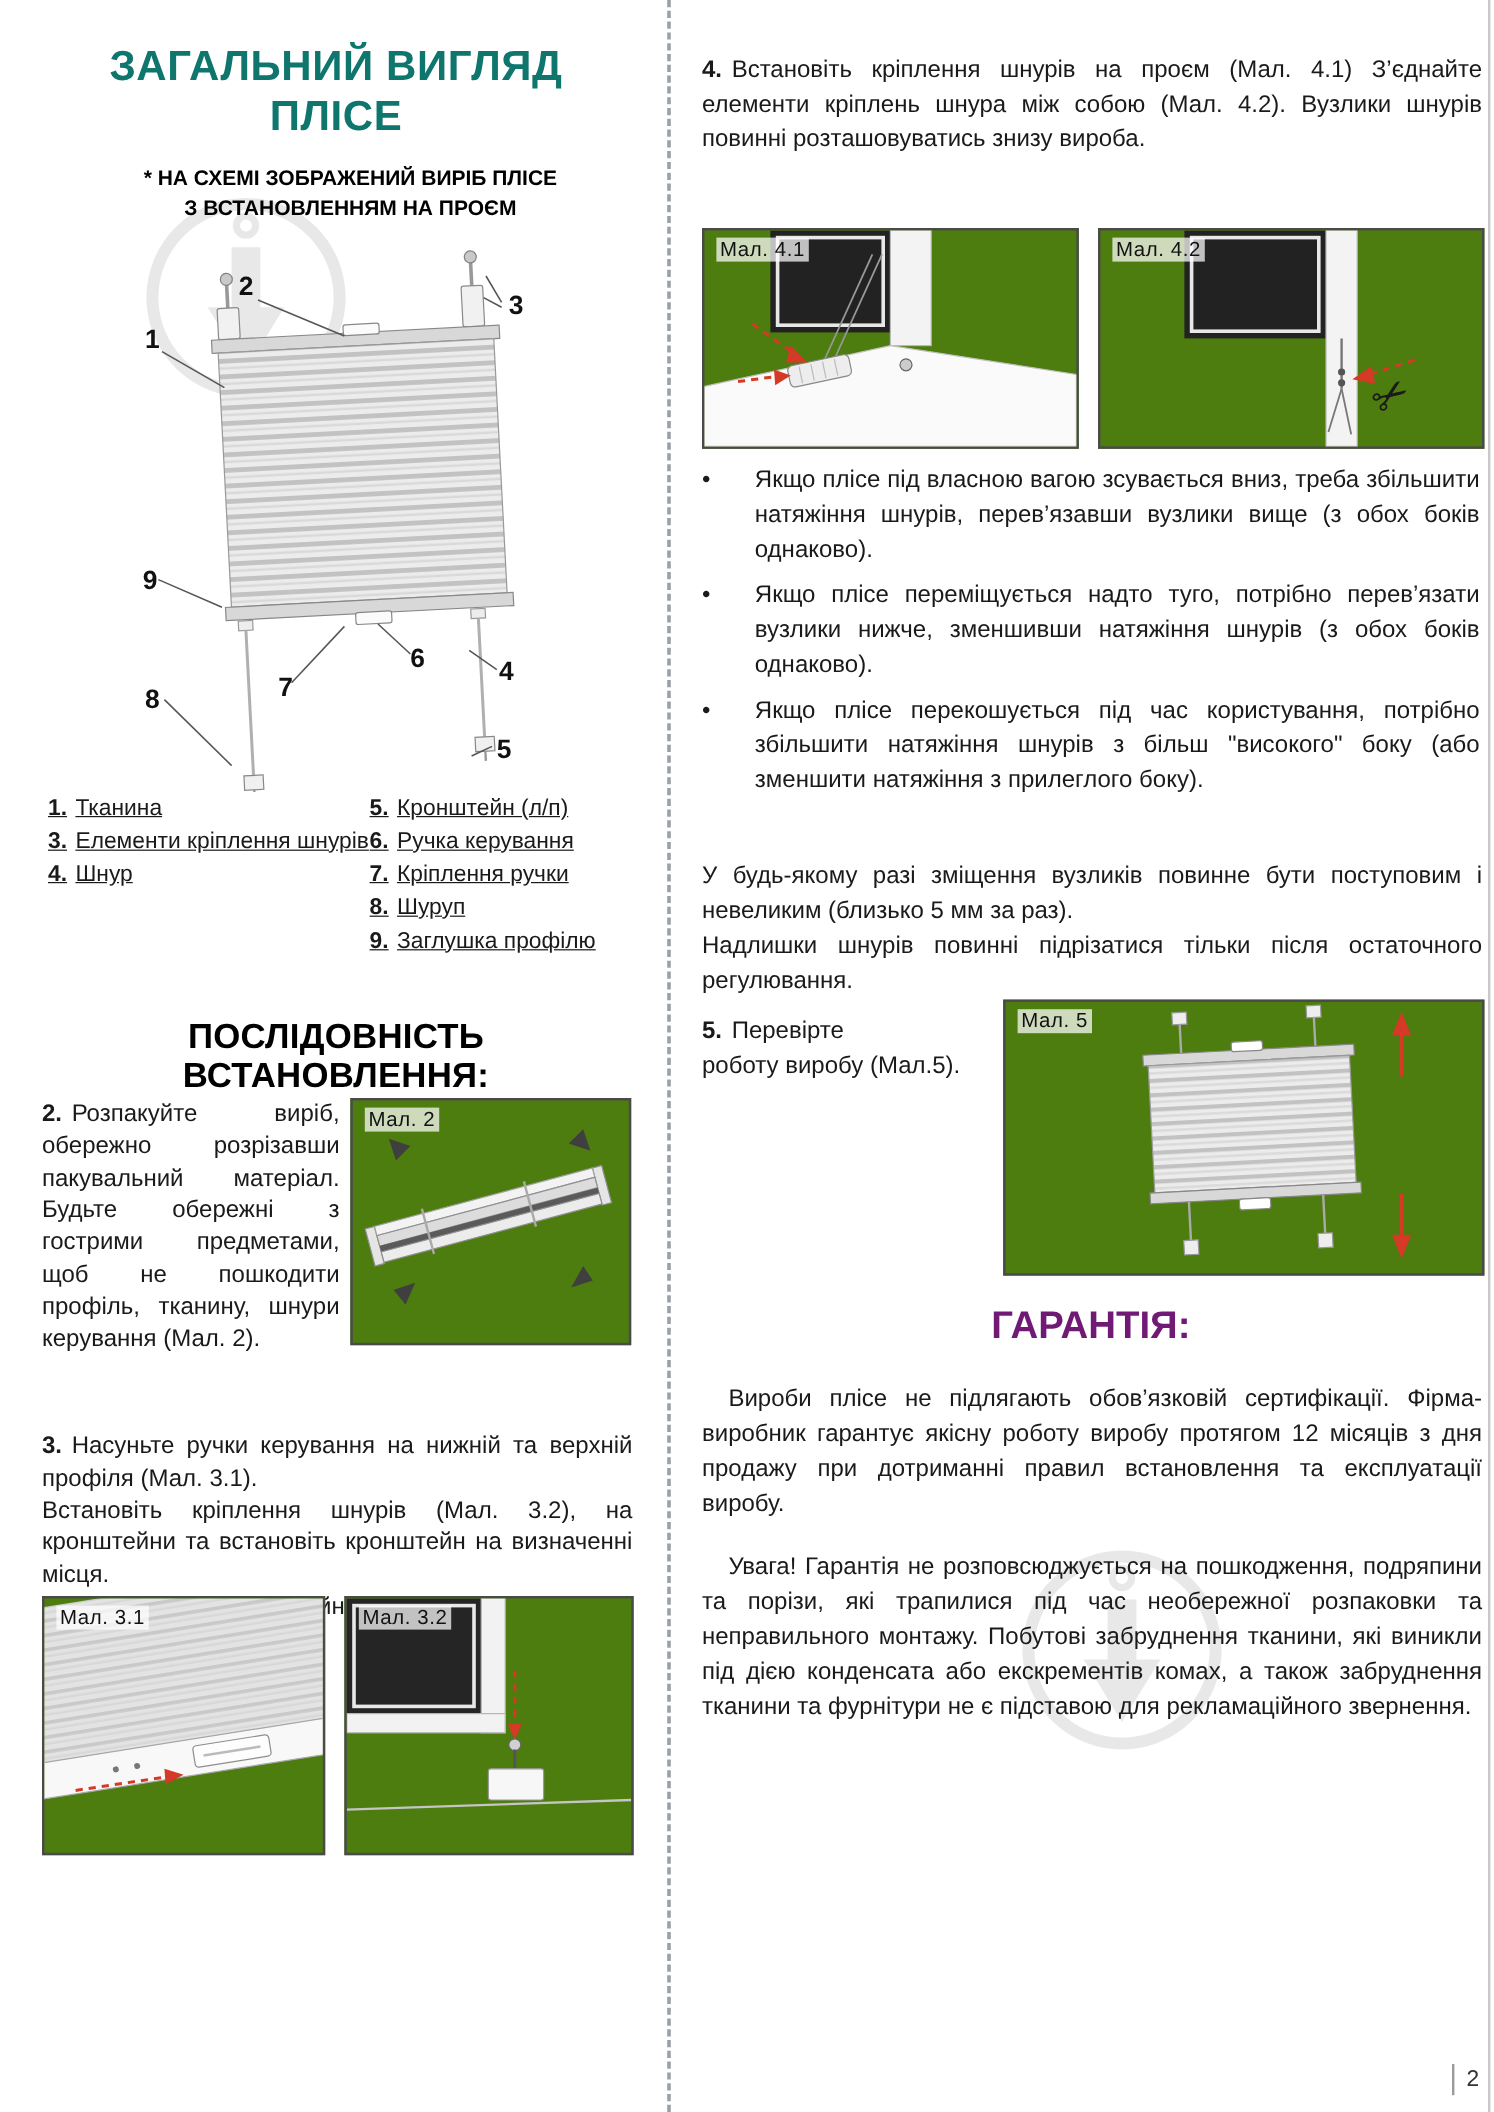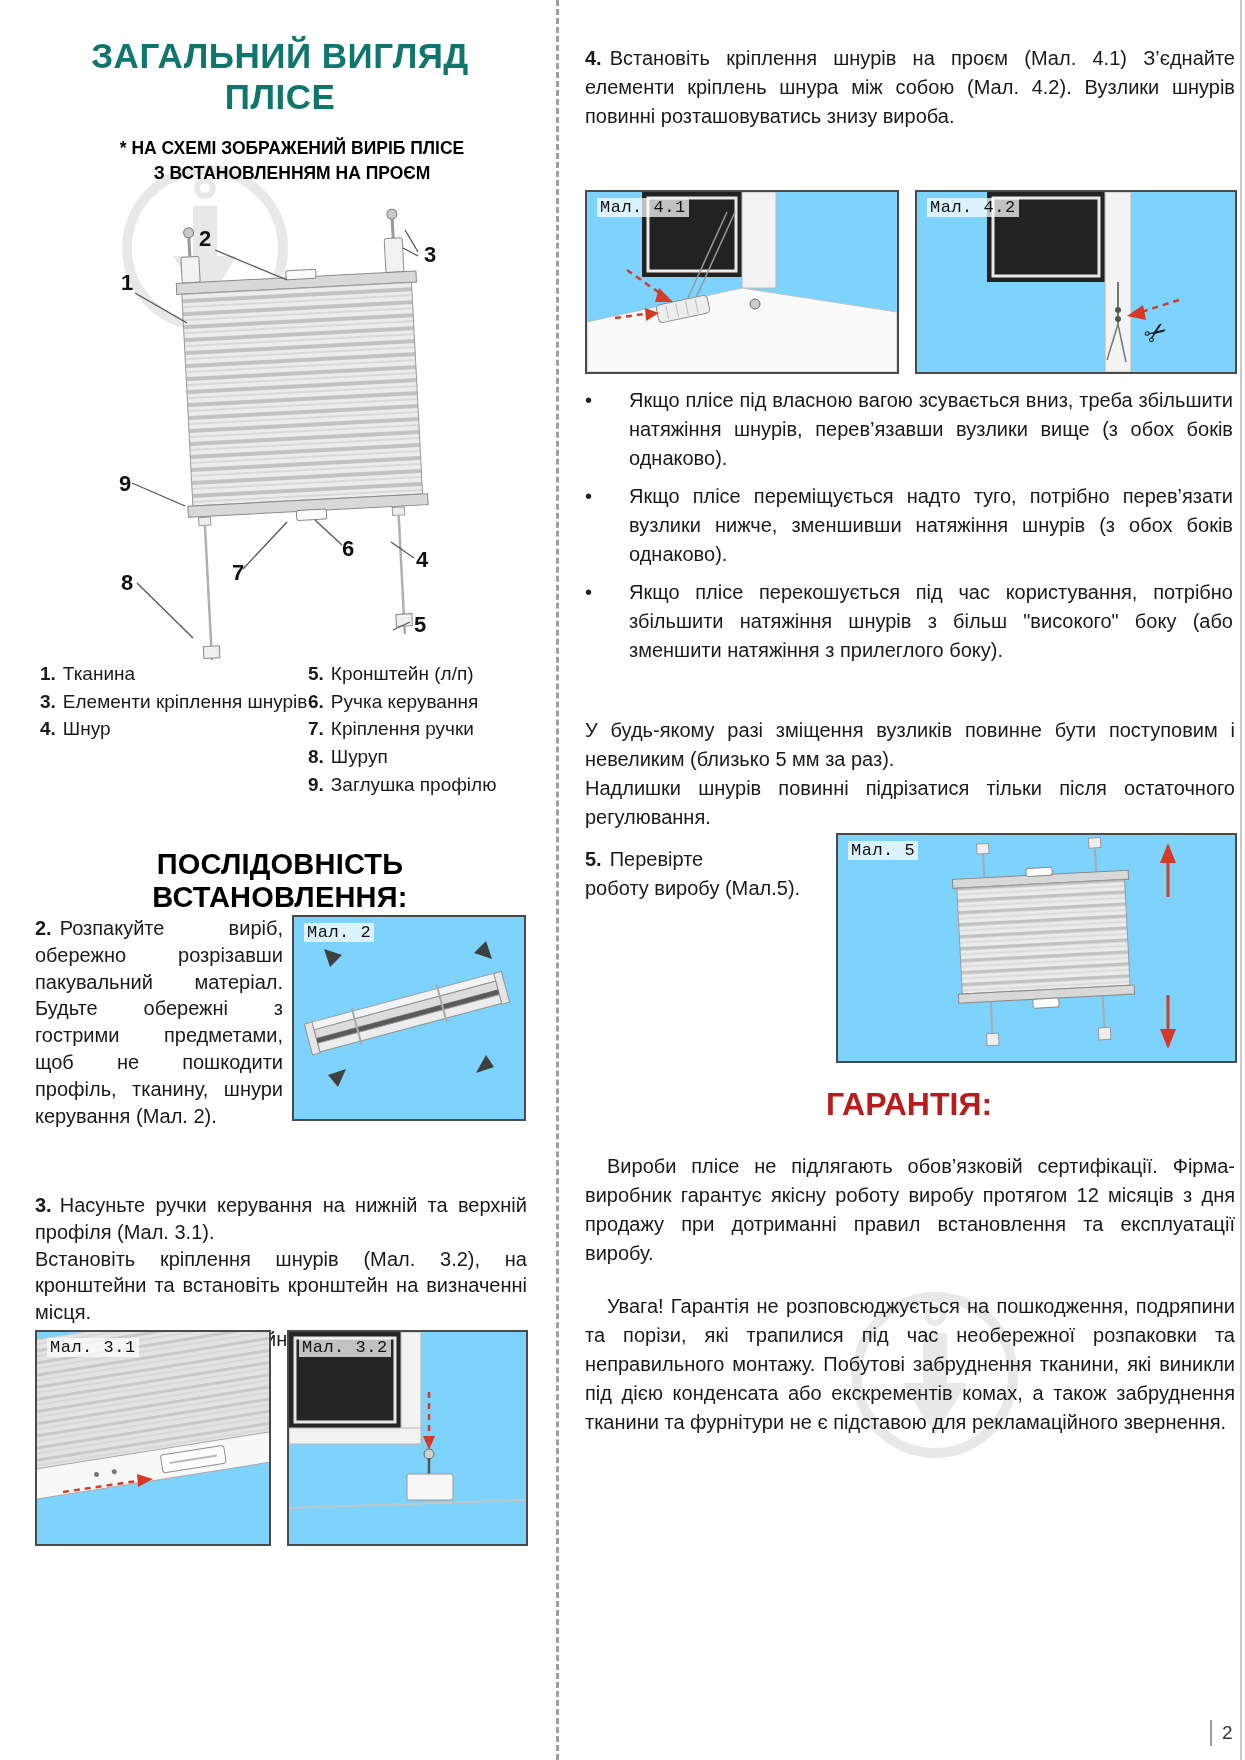--- a/index.html
+++ b/index.html
@@ -7,28 +7,28 @@
         font-family:"Liberation Sans","DejaVu Sans",sans-serif;color:#1a1a1a;overflow:hidden;}
   .abs{position:absolute;}
   .center{text-align:center;}
   .just{text-align:justify;}
   .divider{position:absolute;left:556px;top:0;height:1760px;width:0;border-left:3px dashed #9aa0a6;}
   .edge-line{position:absolute;left:1240px;top:0;width:2px;height:1760px;background:#c9c9c9;}
   h1,h2,p{margin:0;padding:0;}
   .title{font-size:35px;font-weight:800;line-height:1.16;letter-spacing:.5px;color:#0f766e;}
   .subtitle{font-size:17.5px;font-weight:700;line-height:1.4;color:#000;}
   .section-title{font-size:29px;font-weight:800;letter-spacing:.2px;color:#000;}
-  .warranty-title{font-size:32px;font-weight:800;color:#b91c1c;text-align:center;}
+  .warranty-title{font-size:32px;font-weight:800;color:#701a75;text-align:center;}
   .body-l{font-size:20px;line-height:1.34;}
   .body-r{font-size:20px;line-height:1.45;}
   .stepnum{font-weight:800;margin-right:8px;}
   .lg-col{font-size:19px;line-height:1.3;}
-  .lg-item{padding-left:26px;text-indent:-26px;margin-bottom:3px;}
+  .lg-item{padding-left:26px;text-indent:-26px;margin-bottom:3px;text-decoration:underline;}
   .lg-item b{margin-right:7px;}
-  .fig-box{position:absolute;border:2px solid #4a4a4a;background:#7dd3fc;font-family:Liberation Mono, monospace;}
+  .fig-box{position:absolute;border:2px solid #4a4a4a;background:#4d7c0f;}
   .fig-box svg{position:absolute;left:0;top:0;width:100%;height:100%;}
   .fig-label{position:absolute;top:6px;left:10px;font-size:17px;letter-spacing:.5px;color:#111;
              background:rgba(255,255,255,.72);padding:0 3px;z-index:2;}
   .dnum{font-family:"Liberation Sans",sans-serif;font-size:22px;font-weight:700;fill:#111;}
   ul.bullets{margin:0;padding:0;list-style:none;}
   ul.bullets li{display:flex;margin-bottom:9px;}
   ul.bullets .dot{flex:0 0 44px;font-size:20px;line-height:1.45;}
   ul.bullets .btxt{flex:1;text-align:justify;}
   .indent{text-indent:22px;}
   .watermark{position:absolute;opacity:.3;}

